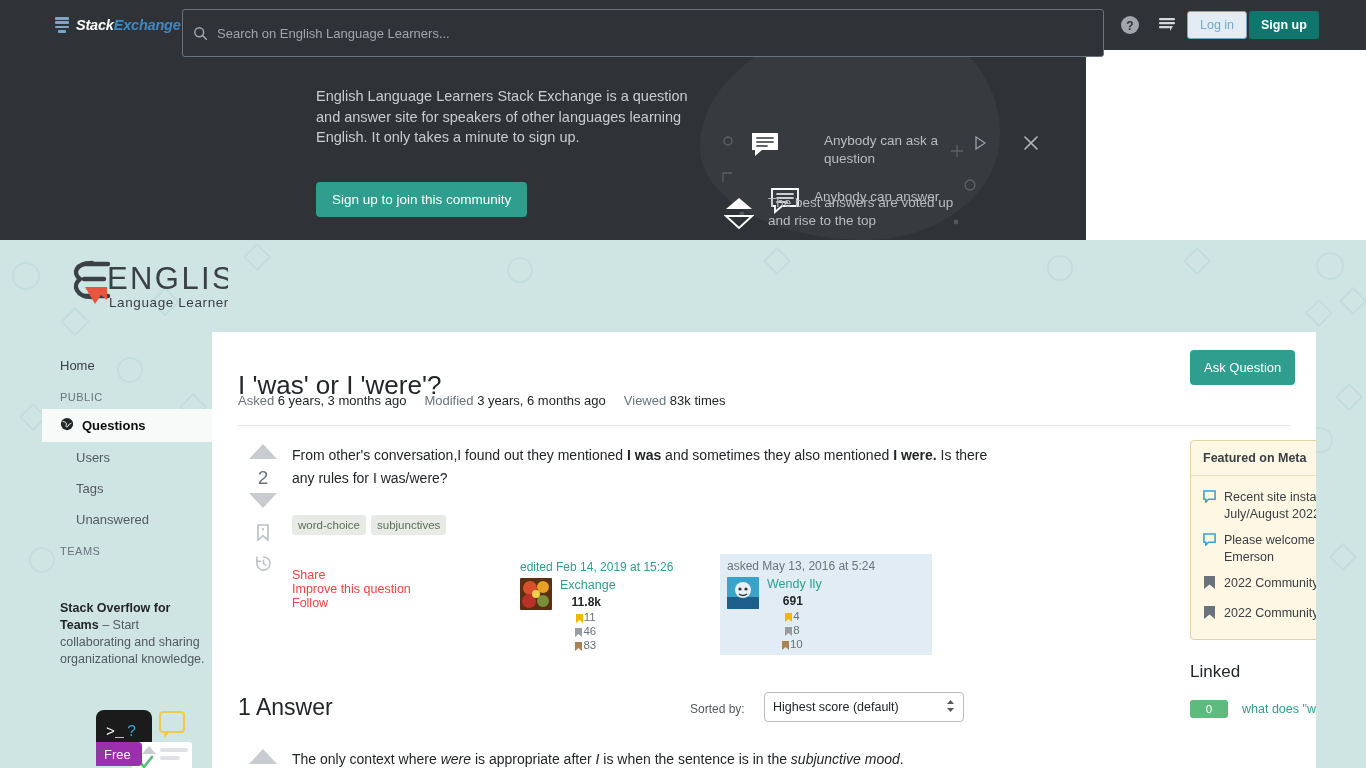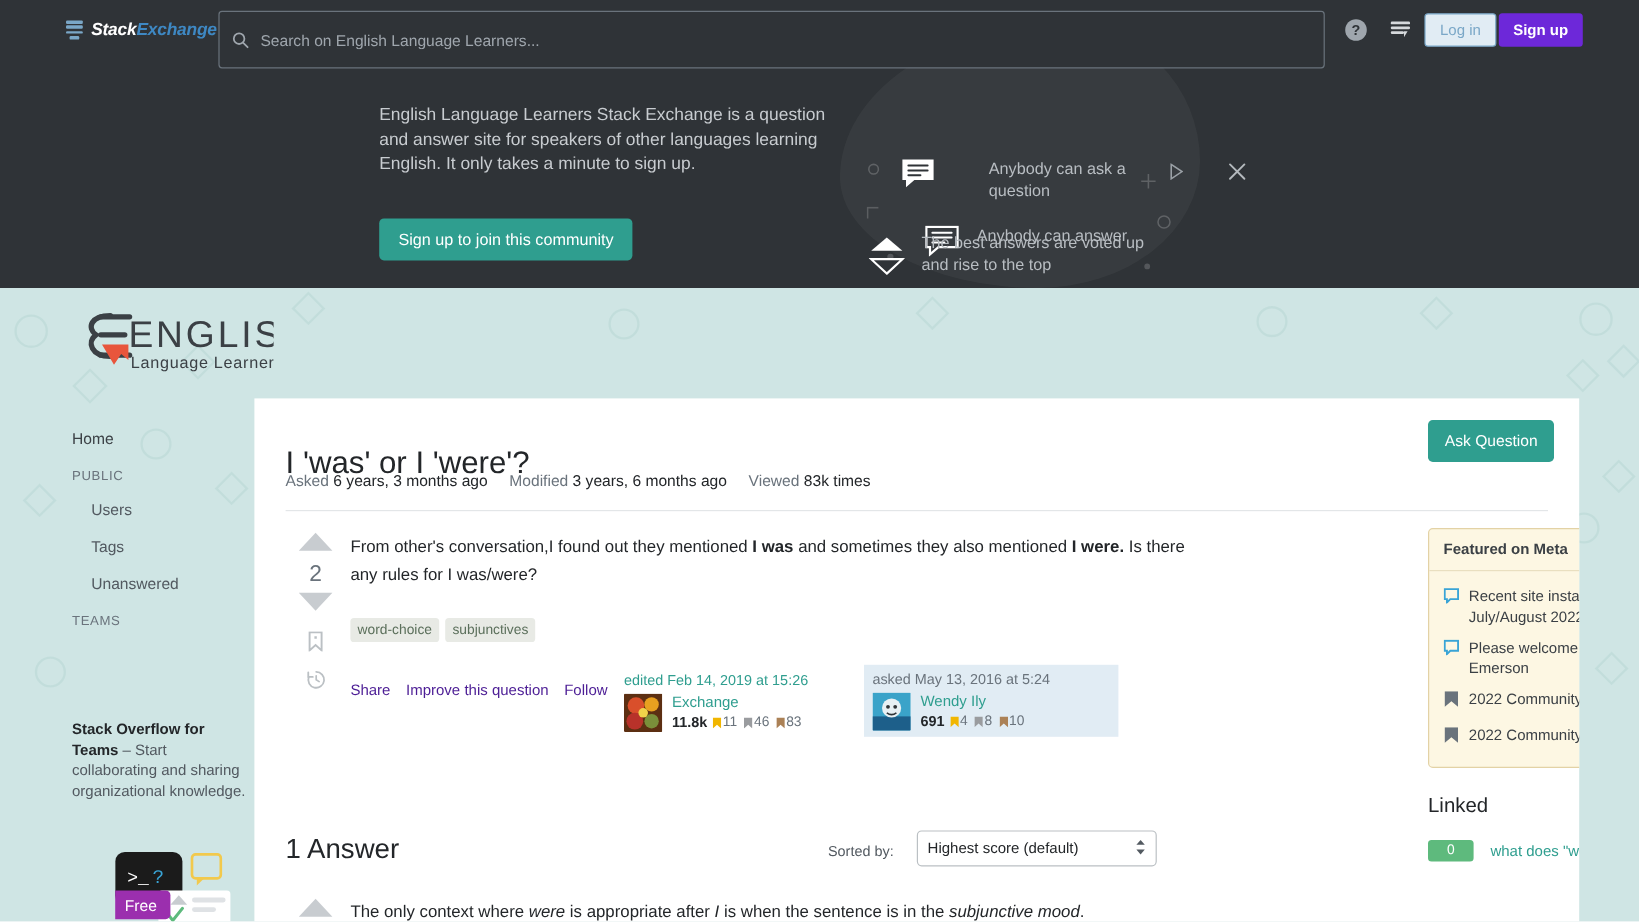--- a/index.html
+++ b/index.html
@@ -60,27 +60,27 @@
   }
   .btn-login {
     position:absolute; left:1187px; top:11px; height:28px;
     padding:8px 12px; display:flex; align-items:center; justify-content:center;
     background:#e1ecf4; color:#7aa7c7; font-size:12.5px; border-radius:3px;
     cursor:pointer; border:1px solid #7aa7c7;
   }
   .btn-signup {
     position:absolute; left:1249px; top:11px; height:28px;
     padding:0 12px; display:flex; align-items:center; justify-content:center;
-    background:#6d28d9; color:#ffffff; font-size:12.5px; font-weight:700; border-radius:3px;
+    background:#0f766e; color:#ffffff; font-size:12.5px; font-weight:700; border-radius:3px;
     cursor:pointer;
   }
 
   
   .hero {
-    position:absolute; top:50px; left:0; width:1366px; height:190px;
+    position:absolute; top:50px; left:0; width:1086px; height:190px;
     background:#2f3337; overflow:hidden;
   }
   .hero-blob {
     position:absolute; left:700px; top:-30px; width:300px; height:220px;
     background:rgba(255,255,255,0.045);
     border-radius: 62% 38% 45% 55% / 58% 52% 48% 42%;
   }
   .hero-deco { position:absolute; color:rgba(255,255,255,0.13); }
   .hero-copy {
     position:absolute; left:316px; top:36px; width:380px;
@@ -186,35 +186,35 @@
     position:absolute; left:80px; top:112px; width:700px;
     font-size:14px; line-height:23px; color:#232629;
   }
   .tags { position:absolute; left:80px; top:183px; display:flex; gap:5px; }
   .tag {
     background:#e8eae5; color:#5b6f5b; font-size:11.5px;
     padding:4px 6px; border-radius:3px; cursor:pointer;
   }
   .qactions {
     position:absolute; left:80px; top:236px;
-    font-size:12.5px; color:#4c1d95; display:flex; gap:13px;
+    font-size:12.5px; color:#ef4444; display:flex; flex-direction:column;
   }
   .qactions span { cursor:pointer; }
 
   .usercard {
     position:absolute; width:200px; font-size:12px;
   }
   .usercard.edited { left:308px; top:228px; }
   .usercard.asked { left:508px; top:222px; background:#e1ecf4; padding:5px 7px; width:212px; }
   .uc-date { color:#6a737c; font-size:12px; margin-bottom:4px; }
   .uc-date.teal { color:#2f9e8f; }
   .uc-row { display:flex; gap:8px; align-items:flex-start; }
   .uc-avatar { width:32px; height:32px; flex:0 0 auto; border-radius:1px; overflow:hidden;}
   .uc-name { color:#2f9e8f; font-size:12.5px; cursor:pointer; line-height:15px; }
-  .uc-rep { font-size:11.5px; color:#6a737c; margin-top:2px; display:flex; align-items:center; gap:2px;}
+  .uc-rep { font-size:11.5px; color:#6a737c; margin-top:2px; display:flex; align-items:center; gap:2px;flex-direction:column;}
   .uc-rep b { color:#232629; font-size:12px; margin-right:3px; }
   .badge-grp { display:inline-flex; align-items:center; gap:1px; margin-right:4px;}
   .badge-dot { width:7px; height:9px; display:inline-block; }
 
   .add-comment {
     position:absolute; left:292px; top:652px; font-size:12.5px; color:#848d95; cursor:pointer;
   }
 
   .answers-head {
     position:absolute; left:26px; top:362px; font-size:23px; color:#232629;
@@ -455,20 +455,29 @@
     <text x="49" y="36" font-family="Liberation Sans, sans-serif" font-size="31" letter-spacing="2.4" fill="#3b4045">ENGLISH</text>
     <text x="51" y="54" font-family="Liberation Sans, sans-serif" font-size="13.5" letter-spacing="0.6" fill="#3b4045">Language Learners</text>
   </svg>
 </div>
 
 <div class="leftnav">
   <div class="nav-item nav-top">
     <span>Home</span>
   </div>
   <div class="nav-section-head">PUBLIC</div>
+  <div class="nav-item active">
+    <span class="globe-ic">
+      <svg width="14" height="14" viewBox="0 0 16 16">
+          <circle cx="8" cy="8" r="7" fill="#232629"></circle>
+          <path d="M3 5c2 1 3 0 4 2s-1 3 0 4 2 0 3-2 2-1 3-2" fill="none" stroke="#fff" stroke-width="1.1"></path>
+        </svg>
+    </span>
+    <span>Questions</span>
+  </div>
   <div class="nav-item sub">
     <span>Users</span>
   </div>
   <div class="nav-item sub">
     <span>Tags</span>
   </div>
   <div class="nav-item sub">
     <span>Unanswered</span>
   </div>
   <div class="nav-section-head">TEAMS</div>

